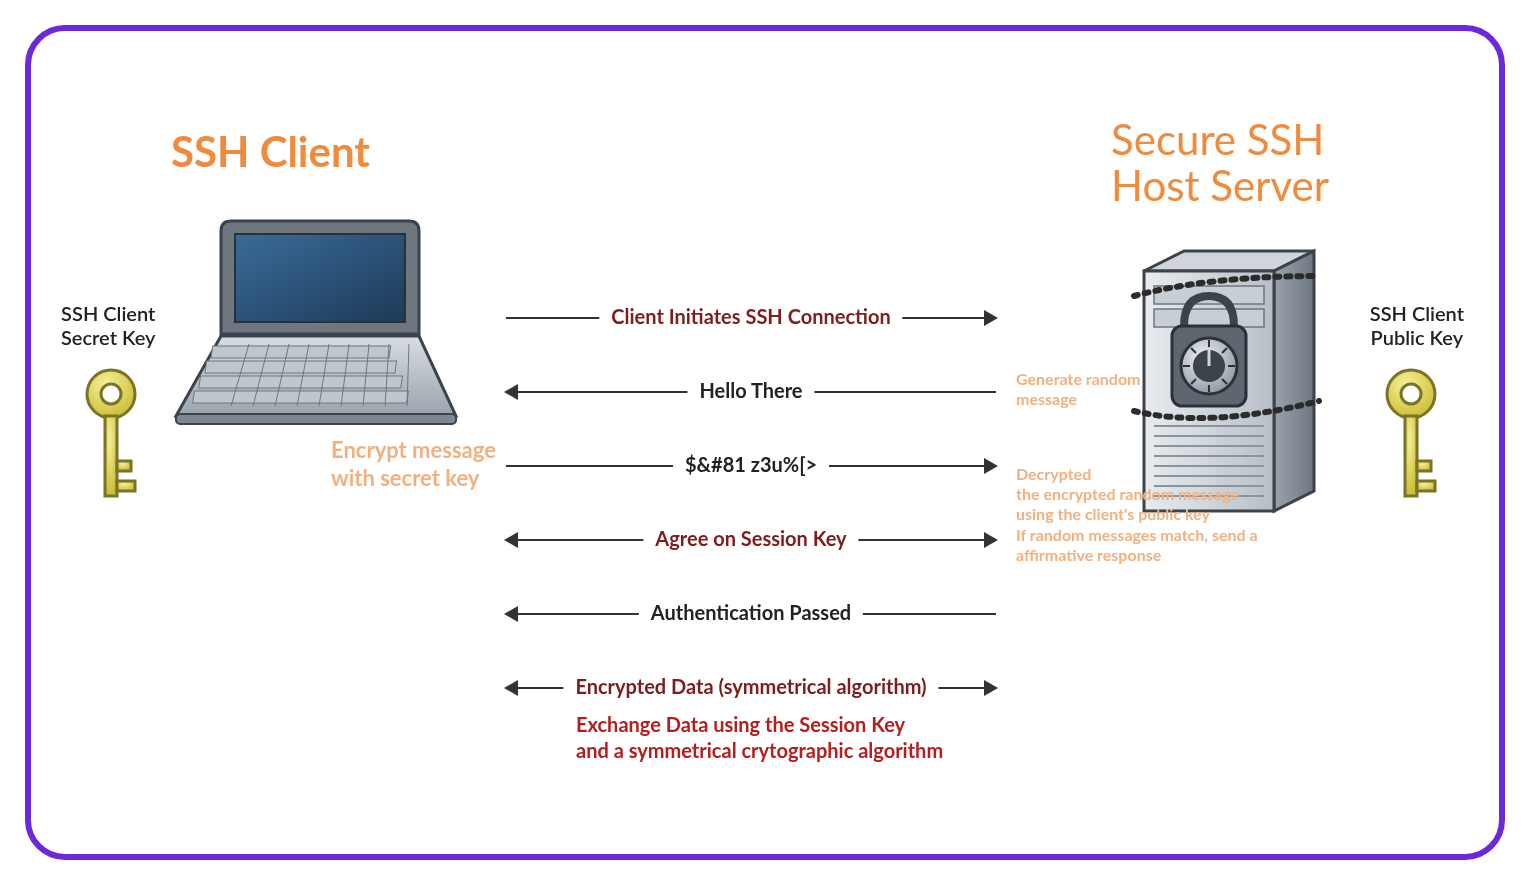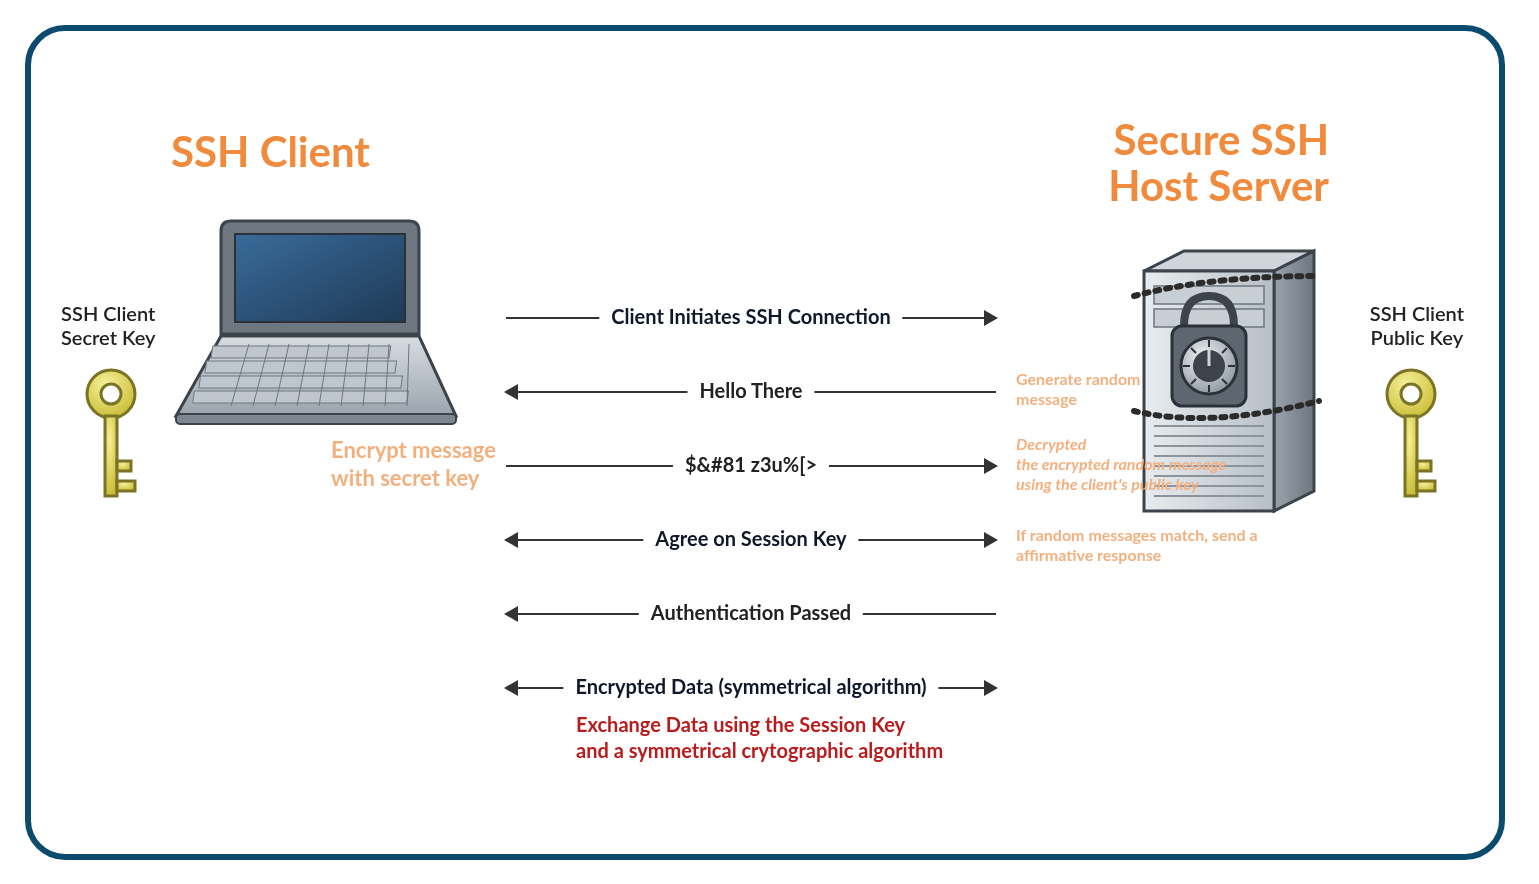--- a/index.html
+++ b/index.html
@@ -9,40 +9,40 @@
     width: 1539px;
     height: 884px;
     position: relative;
   }
   .frame {
     position: absolute;
     left: 25px;
     top: 25px;
     width: 1480px;
     height: 835px;
-    border: 6px solid #0c4a6e;
+    border: 6px solid #6d28d9;
     border-radius: 40px;
     background: #fff;
   }
   .title-left {
     position: absolute;
     left: 140px;
     top: 95px;
     font-size: 42px;
     font-weight: 700;
     color: #f08a3c;
   }
   .title-right {
     position: absolute;
     right: 170px;
     top: 85px;
     font-size: 42px;
-    font-weight: 700;
+    font-weight: 400;
     color: #f08a3c;
-    text-align: right;
+    text-align: left;
     line-height: 1.1;
   }
   
   .key-label-left {
     position: absolute;
     left: 30px;
     top: 270px;
     text-align: center;
     font-size: 20px;
     font-weight: 600;
@@ -134,35 +134,35 @@
     position: absolute;
     left: 50%;
     transform: translateX(-50%);
     top: -2px;
     background: #fff;
     padding: 0 12px;
     font-size: 20px;
     font-weight: 700;
     white-space: nowrap;
   }
-  .orange { color: #0f172a; }
+  .orange { color: #7f1d1d; }
   .black { color: #222; }
 
   
   .srv-note {
     position: absolute;
     left: 985px;
     width: 360px;
     font-size: 16px;
     font-weight: 700;
     color: #f3b07f;
     line-height: 1.25;
   }
   .srv-note.n1 { top: 338px; }
-  .srv-note.n2 { top: 403px; font-style: italic; }
+  .srv-note.n2 { top: 433px; }
   .srv-note.n3 { top: 494px; }
 
   
   .foot {
     position: absolute;
     left: 545px;
     top: 680px;
     font-size: 20px;
     font-weight: 700;
     color: #b91c1c;

